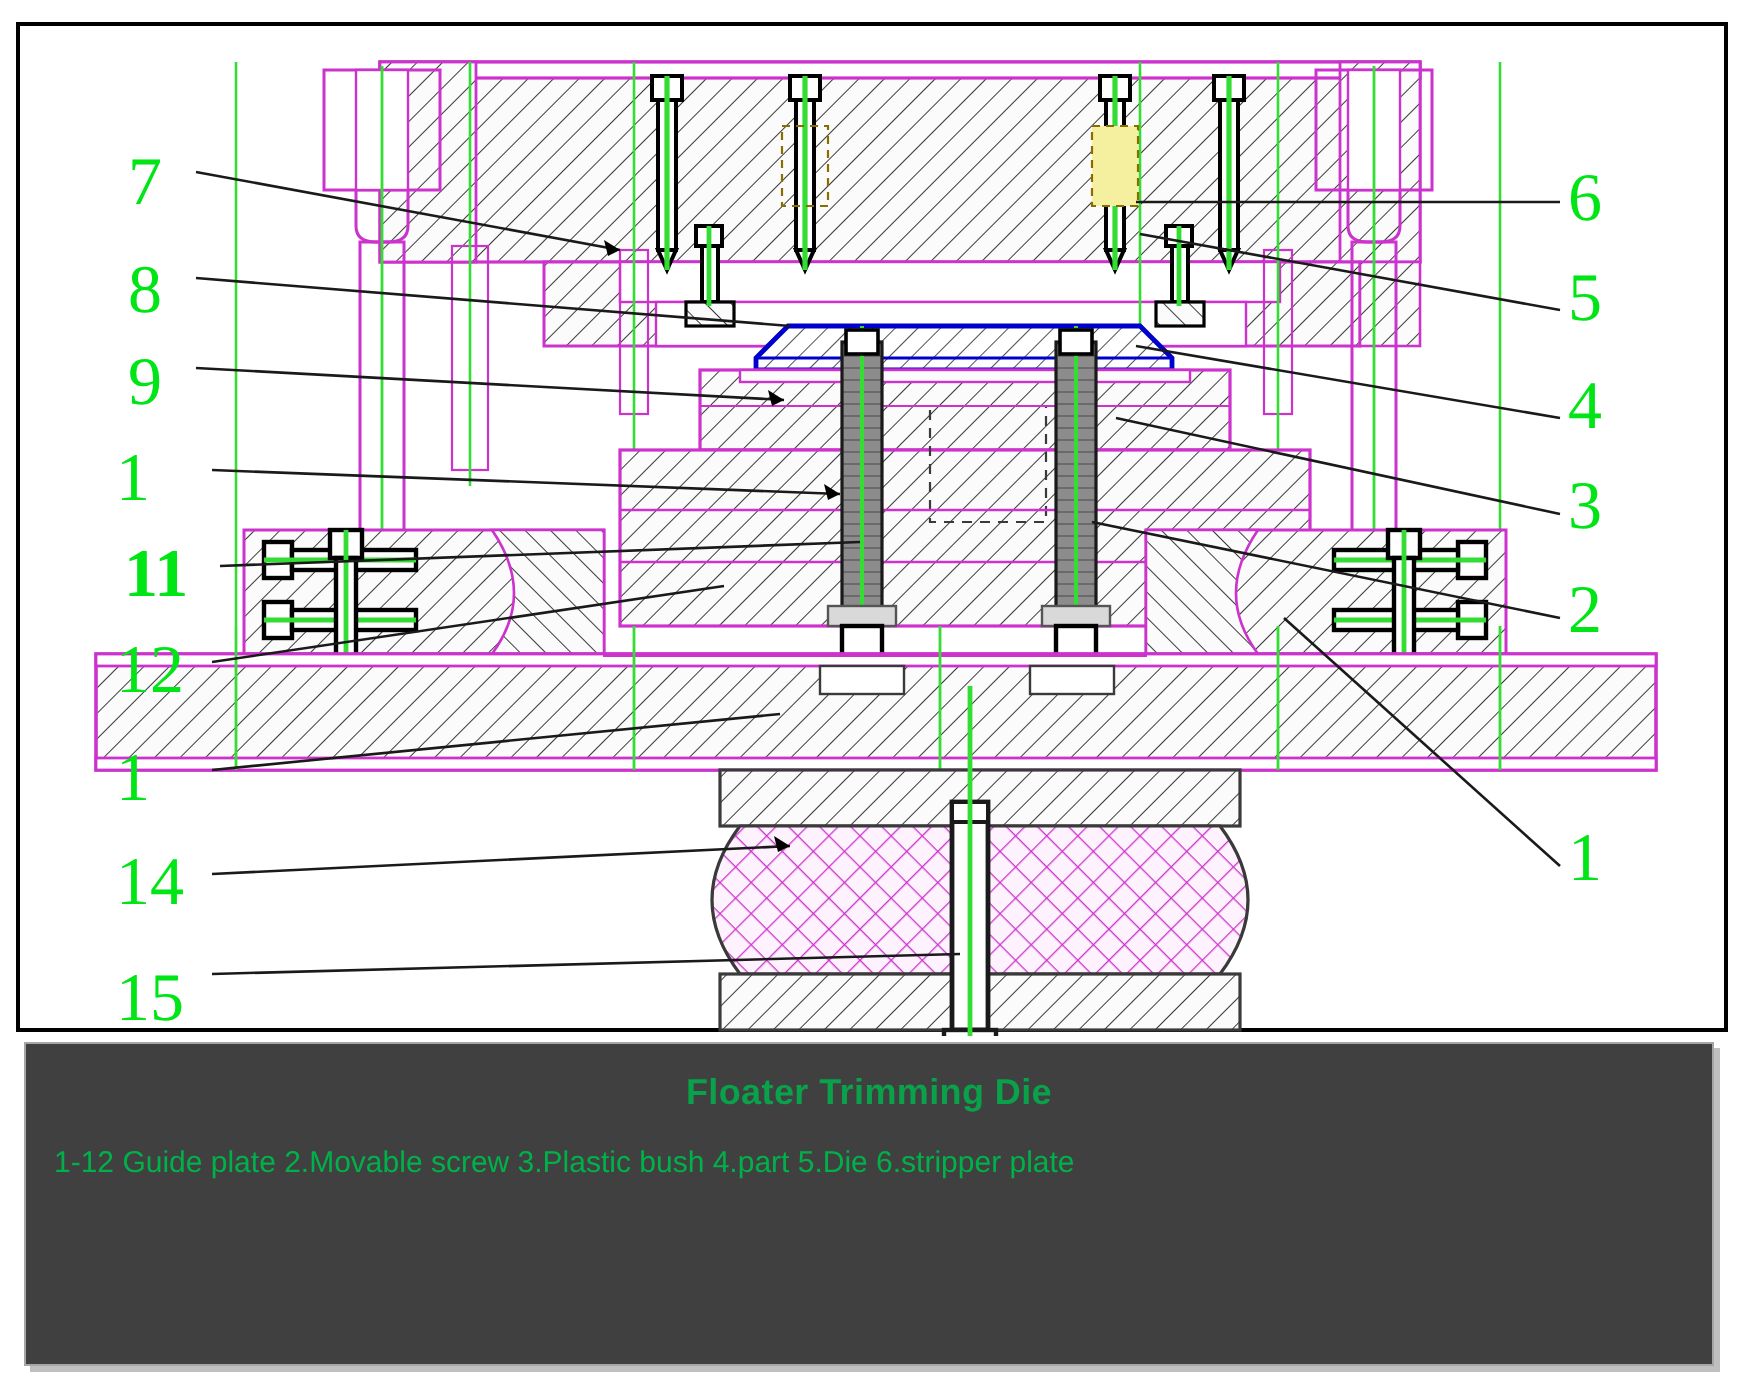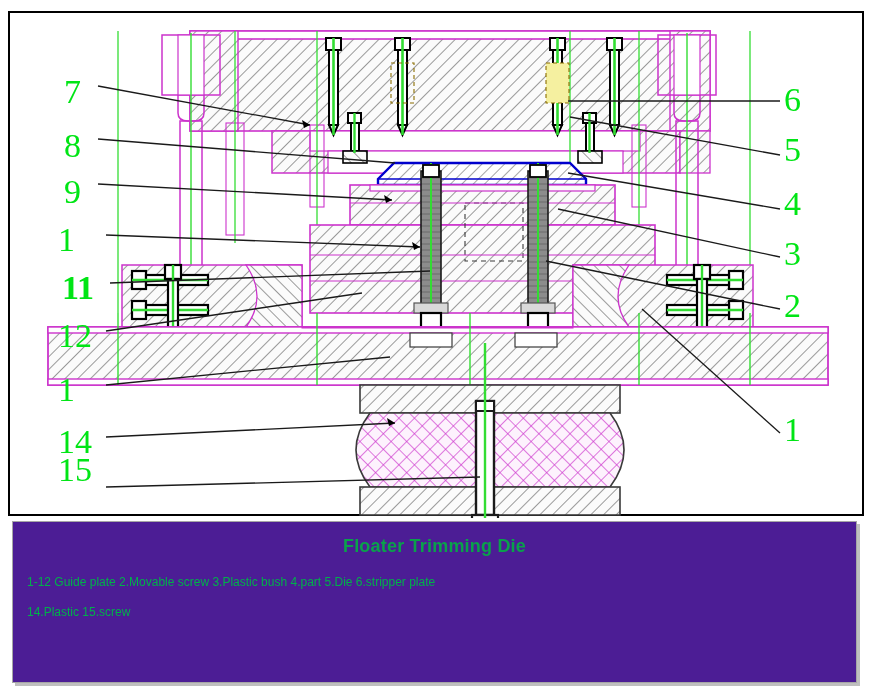--- a/index.html
+++ b/index.html
@@ -56,36 +56,36 @@
 
   
   #caption-box {
     position: absolute;
     left: 12px;
     top: 521px;
     width: 845px;
     height: 162px;
     box-sizing: border-box;
     border: 1px solid #a6a6a6;
-    background: #4c1d95;
+    background: #404040;
     box-shadow: 3px 3px 0 0 #bfbfbf;
   }
   #caption-title {
     text-align: center;
     color: #0aa14b;
     font-weight: bold;
     font-size: 18px;
     margin-top: 14px;
     letter-spacing: 0.2px;
   }
   #caption-lines {
     margin-top: 10px;
     padding: 0 14px;
     color: #00b14a;
-    font-size: 12px;
+    font-size: 15px;
     line-height: 30px;
   }
   .cap-line { white-space: nowrap; }
 </style>
 </head>
 <body>
 
 <div id="root">
 
   <div id="drawing-frame">
@@ -358,31 +358,30 @@
     </svg>
 
     <div class="callout" style="left:54px;  top:62px;">7</div>
     <div class="callout" style="left:54px;  top:116px;">8</div>
     <div class="callout" style="left:54px;  top:162px;">9</div>
     <div class="callout" style="left:48px;  top:210px;">1</div>
     <div class="callout" style="left:52px;  top:258px;font-weight:bold;">11</div>
     <div class="callout" style="left:48px;  top:306px;">12</div>
     <div class="callout" style="left:48px;  top:360px;">1</div>
     <div class="callout" style="left:48px;  top:412px;">14</div>
-    <div class="callout" style="left:48px;  top:440px;text-align:right;">15</div>
+    <div class="callout" style="left:48px;  top:470px;text-align:right;">15</div>
 
     <div class="callout right" style="left:774px; top:70px;">6</div>
     <div class="callout right" style="left:774px; top:120px;">5</div>
     <div class="callout right" style="left:774px; top:174px;">4</div>
     <div class="callout right" style="left:774px; top:224px;">3</div>
     <div class="callout right" style="left:774px; top:276px;">2</div>
     <div class="callout right" style="left:774px; top:400px;">1</div>
   </div>
 
   <div id="caption-box">
     <div id="caption-title">Floater Trimming Die</div>
     <div id="caption-lines">
       <div class="cap-line">1-12 Guide plate  2.Movable screw  3.Plastic bush   4.part   5.Die   6.stripper plate</div>
-      <div class="cap-line">14.Plastic  15.screw</div>
     </div>
   </div>
 
 </div>
 
 </body></html>

